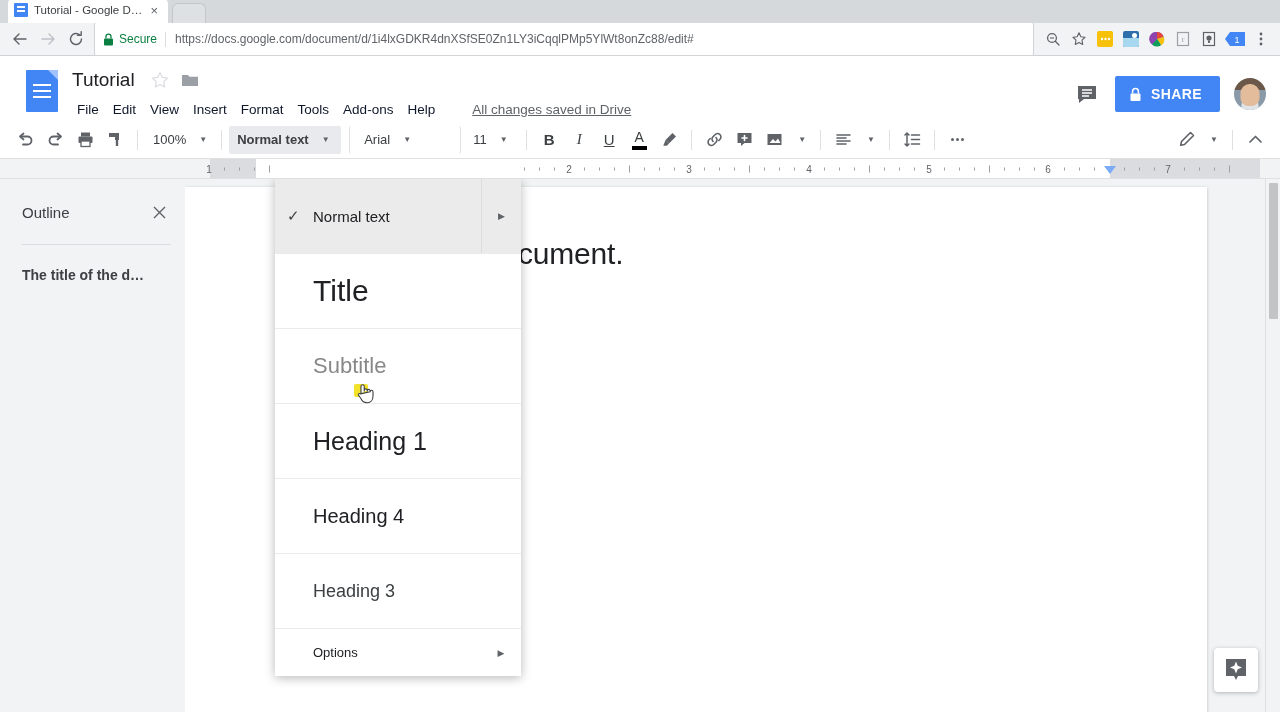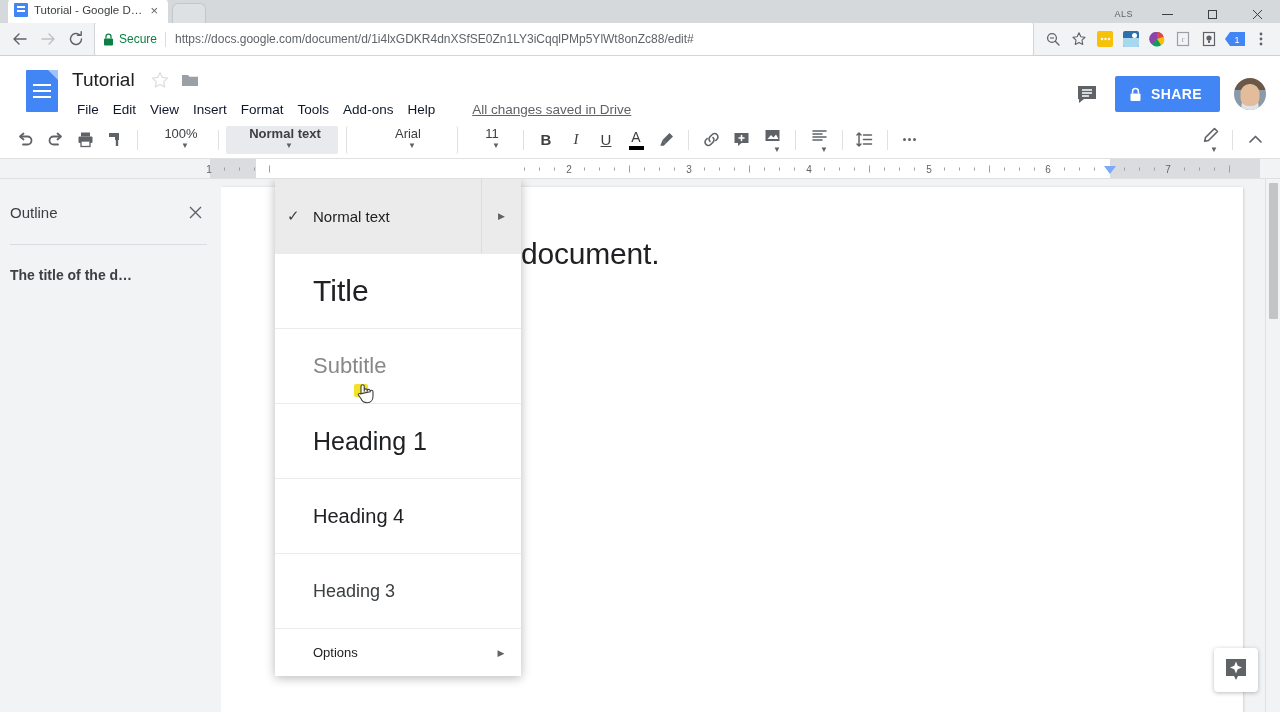--- a/index.html
+++ b/index.html
@@ -291,21 +291,20 @@
     margin: 0 7px;
   }
   .tb-combo {
     height: 28px;
     display: flex;
     align-items: center;
     padding: 0 2px 0 8px;
     border-radius: 2px;
     color: #3c4043;
     font-size: 13px;
-    flex-direction: column;
   }
   .tb-combo .caret {
     margin-left: 8px;
     color: #5f6368;
     font-size: 8px;
     padding: 0 5px;
   }
   .tb-combo.zoom { min-width: 66px; }
   .tb-combo.style {
     background: #e8eaed;
@@ -377,24 +376,24 @@
 
   
   .work-area {
     position: relative;
     height: 533px;
     background: #f1f3f4;
     display: flex;
     overflow: hidden;
   }
   .outline-panel {
-    width: 221px;
+    width: 185px;
     flex: 0 0 auto;
     background: #f1f3f4;
-    padding: 22px 14px 0 10px;
+    padding: 22px 14px 0 22px;
   }
   .outline-head {
     display: flex;
     align-items: center;
     justify-content: space-between;
   }
   .outline-title { font-size: 15px; color: #3c4043; }
   .outline-close { color: #5f6368; display: flex; padding: 4px; }
   .outline-rule {
     height: 1px;
@@ -548,38 +547,20 @@
 </head>
 <body>
 
 <div class="browser-tabstrip">
   <div class="tab">
     <span class="tab-favicon"></span>
     <span class="tab-title">Tutorial - Google Docs</span>
     <span class="tab-close">×</span>
   </div>
   <div class="tab-new"></div>
-  <div class="win-controls">
-    <span class="win-profile">ALS</span>
-    <span class="win-btn">
-      <svg width="11" height="11" viewBox="0 0 11 11">
-          <rect x="0" y="5" width="11" height="1" fill="#3c4043"></rect>
-        </svg>
-    </span>
-    <span class="win-btn">
-      <svg width="11" height="11" viewBox="0 0 11 11">
-          <rect x="1.5" y="1.5" width="8" height="8" fill="none" stroke="#3c4043" stroke-width="1"></rect>
-        </svg>
-    </span>
-    <span class="win-btn">
-      <svg width="11" height="11" viewBox="0 0 11 11">
-          <path d="M1 1 L10 10 M10 1 L1 10" stroke="#3c4043" stroke-width="1" fill="none"></path>
-        </svg>
-    </span>
-  </div>
 </div>
 
 <div class="browser-toolbar">
   <span class="nav-btn">
     <svg width="18" height="18" viewBox="0 0 18 18">
         <path d="M15 9H3.5M8 4L3 9l5 5" stroke="currentColor" stroke-width="1.4" fill="none" stroke-linecap="round" stroke-linejoin="round"></path>
       </svg>
   </span>
   <span class="nav-btn disabled">
     <svg width="18" height="18" viewBox="0 0 18 18">

